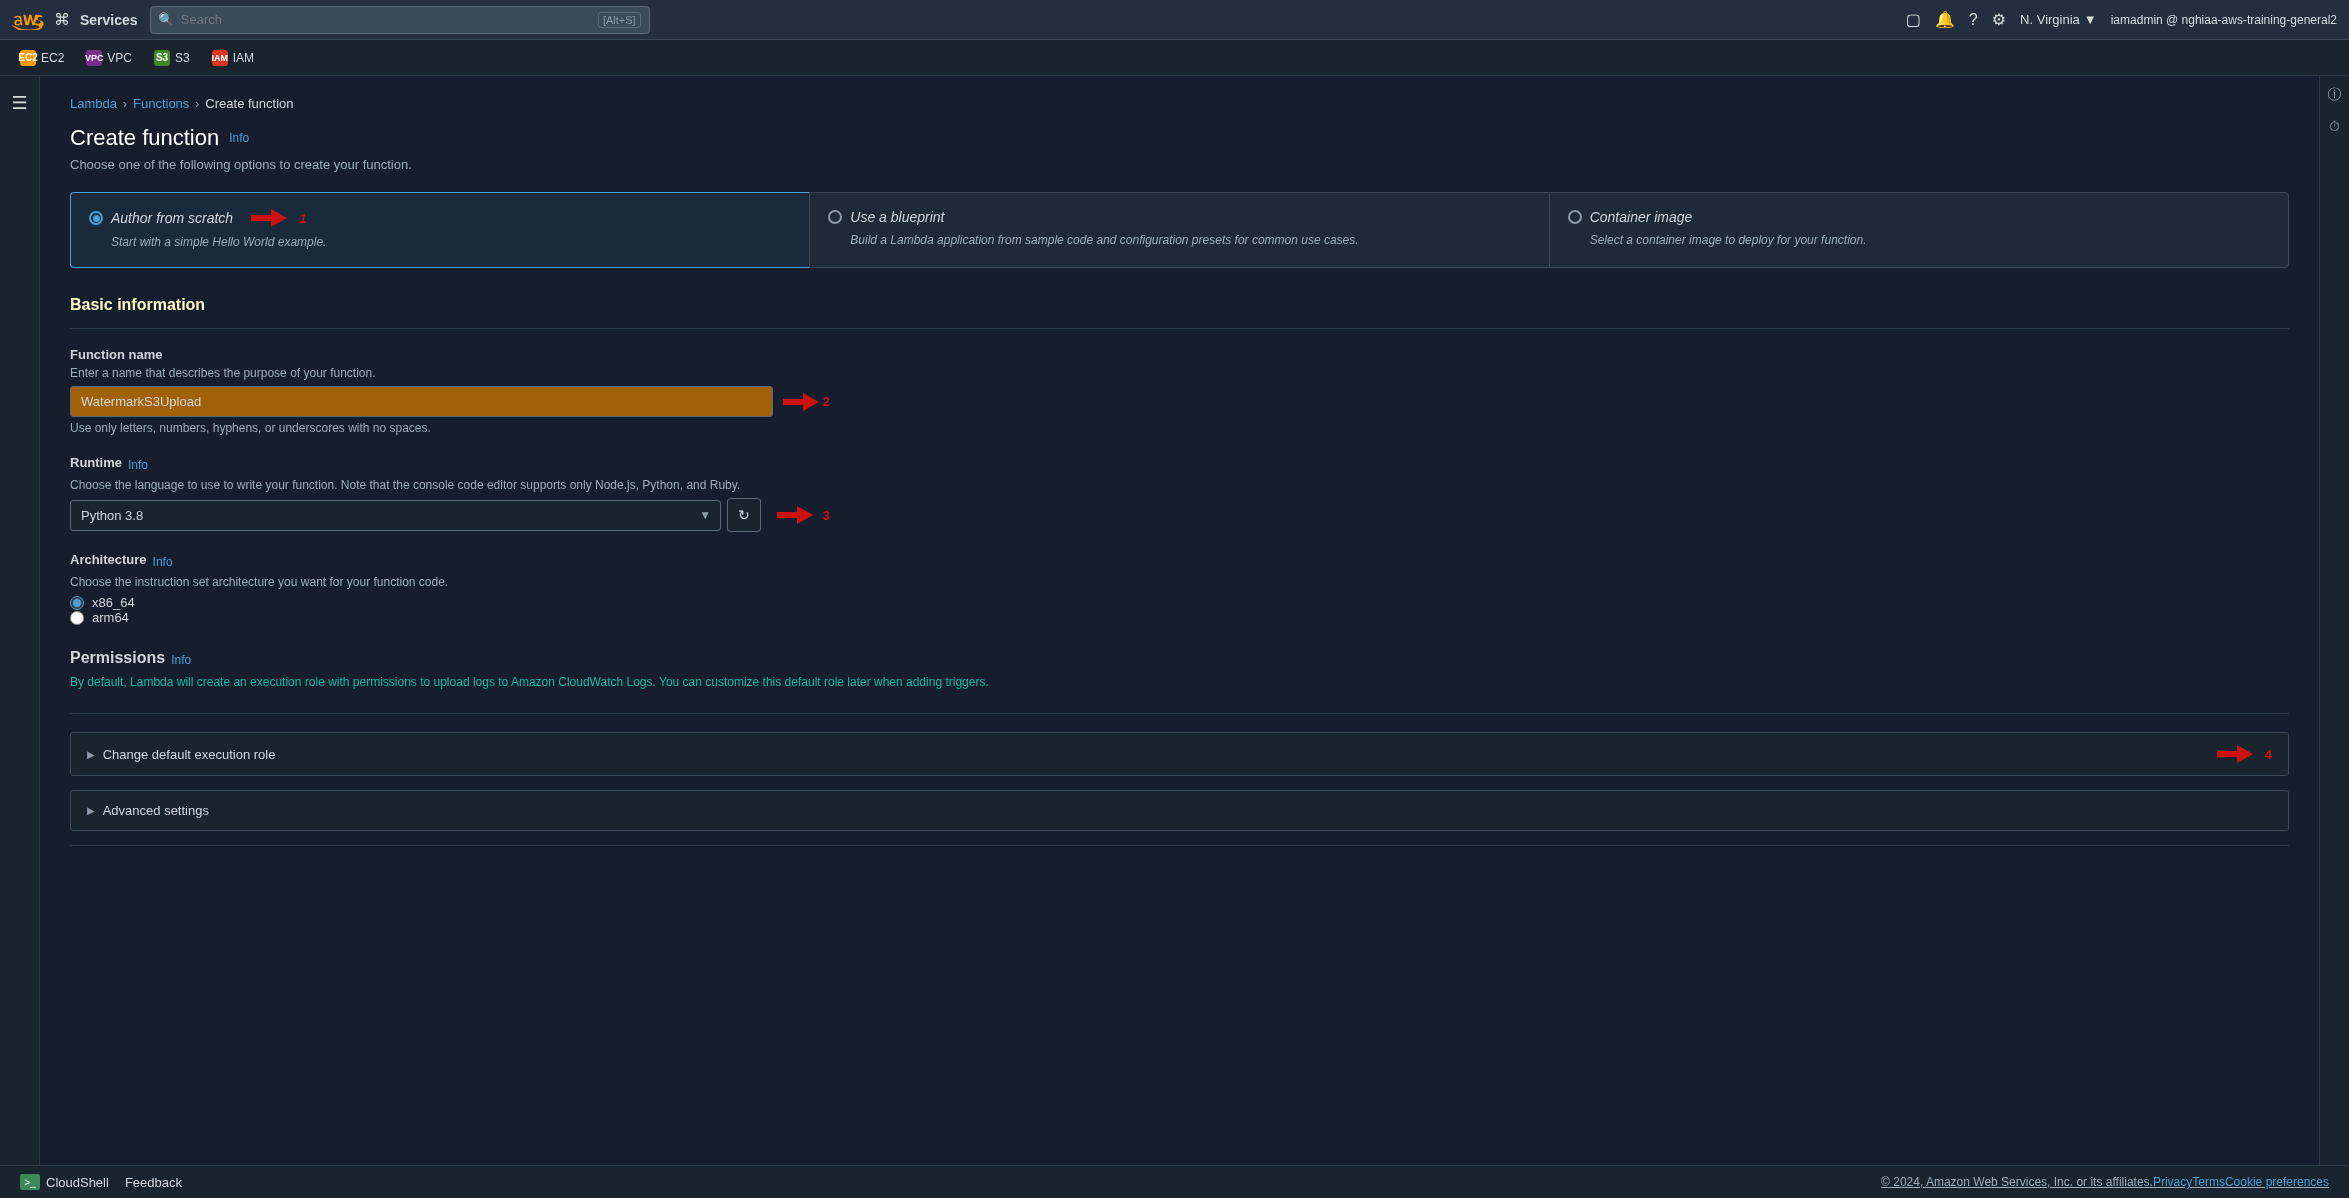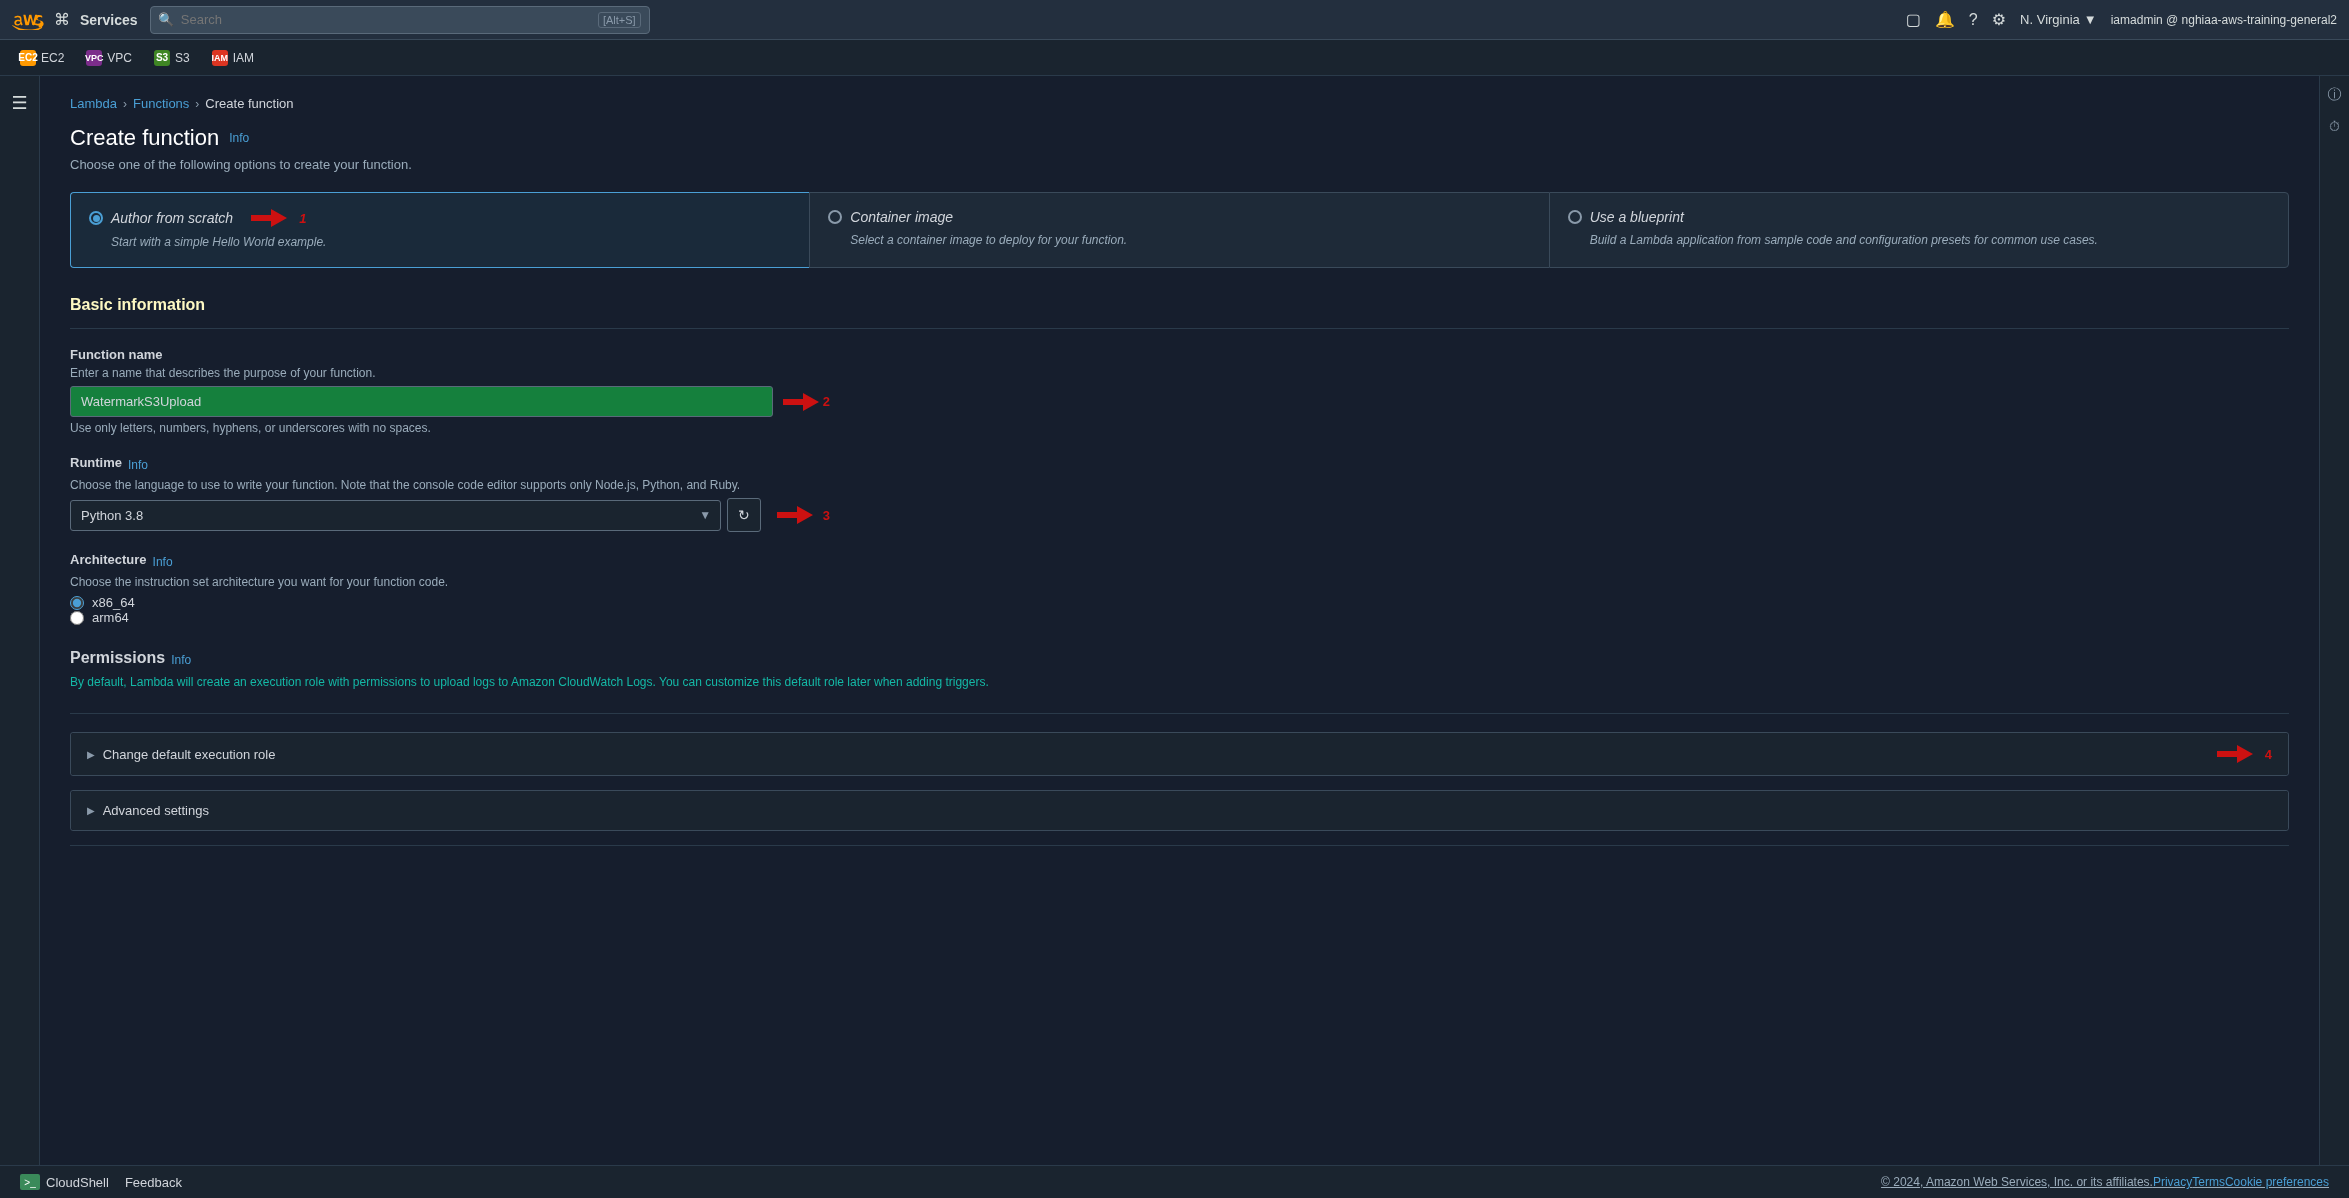--- a/index.html
+++ b/index.html
@@ -328,21 +328,21 @@
       margin-bottom: 4px;
     }
     .field-desc {
       font-size: 12px;
       color: #9aacbb;
       margin-bottom: 6px;
     }
     .text-input {
       width: 100%;
       max-width: 760px;
-      background: #15803d;
+      background: #a16207;
       border: 1px solid #5a6a7a;
       border-radius: 3px;
       padding: 7px 10px;
       color: #d1d5db;
       font-size: 13px;
       outline: none;
     }
     .input-hint {
       font-size: 12px;
       color: #9aacbb;
@@ -607,31 +607,31 @@
             </svg>
           </span>
           <span class="annot-num">1</span>
         </div>
         <p class="card-desc">Start with a simple Hello World example.</p>
       </div>
 
       <div class="option-card">
         <div class="card-header">
           <div class="radio-circle empty"></div>
+          <span class="card-title">Use a blueprint</span>
+        </div>
+        <p class="card-desc">Build a Lambda application from sample code and configuration presets for common use cases.</p>
+      </div>
+
+      <div class="option-card">
+        <div class="card-header">
+          <div class="radio-circle empty"></div>
           <span class="card-title">Container image</span>
         </div>
         <p class="card-desc">Select a container image to deploy for your function.</p>
-      </div>
-
-      <div class="option-card">
-        <div class="card-header">
-          <div class="radio-circle empty"></div>
-          <span class="card-title">Use a blueprint</span>
-        </div>
-        <p class="card-desc">Build a Lambda application from sample code and configuration presets for common use cases.</p>
       </div>
     </div>
 
     <div class="section">
       <h2 class="section-title">Basic information</h2>
       <hr class="section-divider">
 
       <div class="field-group">
         <div class="field-label">Function name</div>
         <p class="field-desc">Enter a name that describes the purpose of your function.</p>

